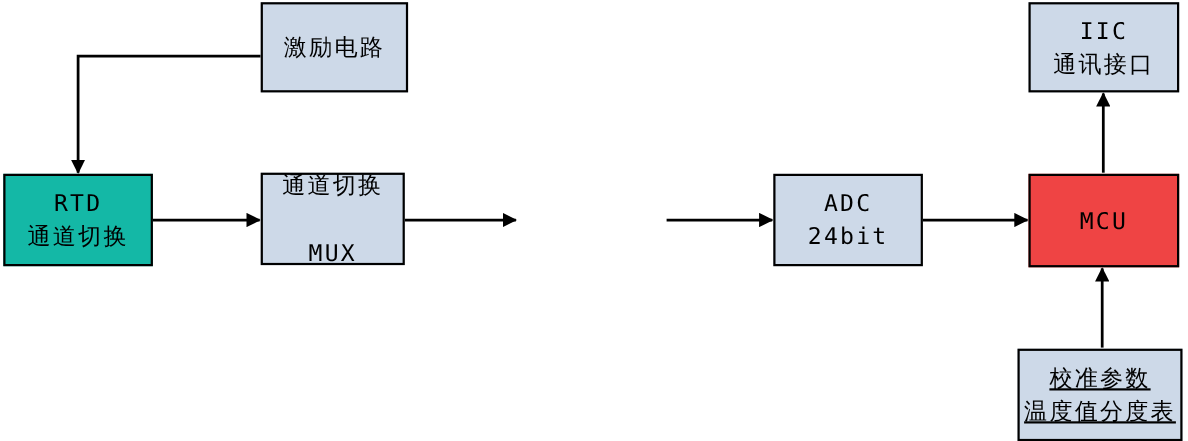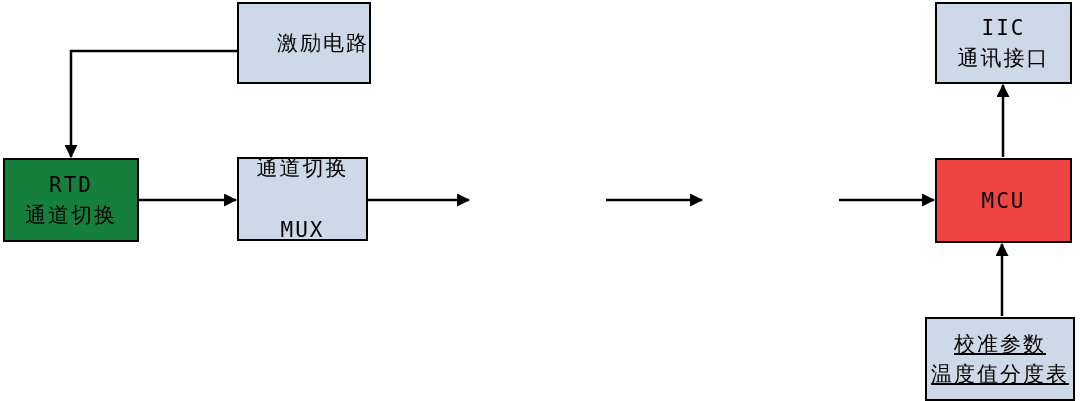--- a/index.html
+++ b/index.html
@@ -36,21 +36,21 @@
     font-size: 21px;
     line-height: 30px;
     letter-spacing: 2px;
     color: #000;
   }
   .box span {
     display: block;
     white-space: nowrap;
   }
   
-  .b-excitation   { left: 237px; top: 2px;   width: 134px; height: 82px; align-items: flex-end; }
+  .b-excitation   { left: 237px; top: 2px;   width: 134px; height: 82px; }
   .b-rtd          { left: 3px;   top: 158px; width: 136px; height: 84px; }
   .b-mux          { left: 237px; top: 157px; width: 131px; height: 84px; }
   .b-preprocess   { left: 470px; top: 158px; width: 136px; height: 84px; }
   .b-adc          { left: 703px; top: 158px; width: 136px; height: 84px; }
   .b-mcu          { left: 935px; top: 158px; width: 137px; height: 85px; }
   .b-iic          { left: 935px; top: 2px;   width: 137px; height: 82px; }
   .b-calibration  { left: 925px; top: 317px; width: 150px; height: 84px; }
 </style>
 </head>
 <body style="background: rgb(255, 255, 255);">
@@ -76,31 +76,35 @@
 
     <line x1="1003" y1="157" x2="1003" y2="85" stroke="#000" stroke-width="2.5" marker-end="url(#ah)"></line>
 
     <line x1="1002" y1="316" x2="1002" y2="244" stroke="#000" stroke-width="2.5" marker-end="url(#ah)"></line>
   </svg>
 
   <div class="box b-excitation" style="background: rgb(205, 217, 232); border-color: rgb(0, 0, 0);">
     <span>激励电路</span>
   </div>
 
-  <div class="box b-rtd" style="background: #15803d; border-color: rgb(0, 0, 0);">
+  <div class="box b-rtd" style="background: #14b8a6; border-color: rgb(0, 0, 0);">
     <span>RTD</span>
     <span>通道切换</span>
   </div>
 
   <div class="box b-mux" style="background: rgb(205, 217, 232); border-color: rgb(0, 0, 0); gap: 32px;">
     <span>通道切换</span>
     <span>MUX</span>
   </div>
 
 
+  <div class="box b-adc" style="background: rgb(205, 217, 232); border-color: rgb(0, 0, 0);">
+    <span>ADC</span>
+    <span>24bit</span>
+  </div>
 
   <div class="box b-mcu" style="background: #ef4444; border-color: rgb(0, 0, 0);">
     <span>MCU</span>
   </div>
 
   <div class="box b-iic" style="background: rgb(205, 217, 232); border-color: rgb(0, 0, 0);">
     <span>IIC</span>
     <span>通讯接口</span>
   </div>
 

